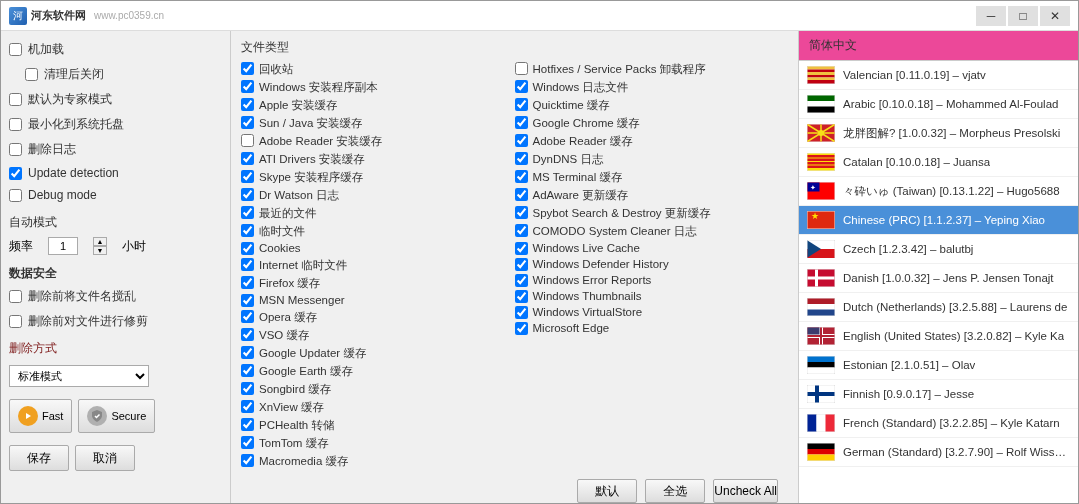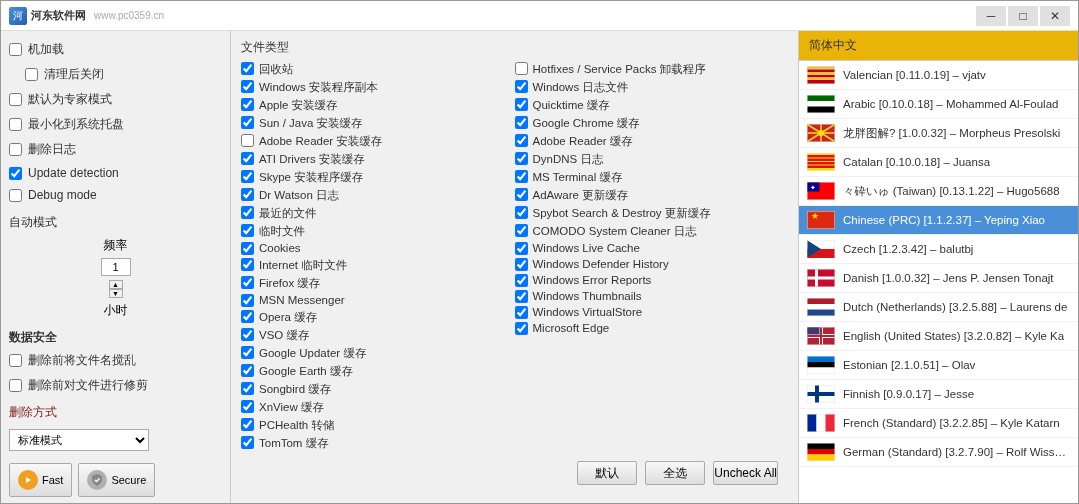--- a/index.html
+++ b/index.html
@@ -100,23 +100,22 @@
       color: #333;
     }
     .sidebar-item input[type="checkbox"] {
       width: 13px;
       height: 13px;
       flex-shrink: 0;
     }
     .freq-row {
       display: flex;
       align-items: center;
-      gap: 4px;
+      gap: 15px;
       font-size: 12px;
-      flex-direction: column;
     }
     .freq-input {
       width: 30px;
       height: 18px;
       border: 1px solid #aaa;
       text-align: center;
       font-size: 11px;
     }
     .spinbtn {
       display: flex;
@@ -239,21 +238,21 @@
     
     .lang-panel {
       width: 280px;
       background: #f0f0f0;
       border-left: 1px solid #ccc;
       display: flex;
       flex-direction: column;
       flex-shrink: 0;
     }
     .lang-panel-title {
-      background: #eab308;
+      background: #ec4899;
       padding: 6px 10px;
       font-size: 12px;
       color: #333;
       border-bottom: 1px solid #ccc;
     }
     .lang-list {
       flex: 1;
       overflow-y: scroll;
       background: #fff;
     }
@@ -474,20 +473,24 @@
               <input type="checkbox" checked="" style="">
               <span>XnView 缓存</span>
             </div>
             <div class="file-item">
               <input type="checkbox" checked="" style="">
               <span>PCHealth 转储</span>
             </div>
             <div class="file-item">
               <input type="checkbox" checked="" style="">
               <span>TomTom 缓存</span>
+            </div>
+            <div class="file-item">
+              <input type="checkbox" checked="" style="">
+              <span>Macromedia 缓存</span>
             </div>
           </div>
         <div class="file-col" id="col2">
             <div class="file-item">
               <input type="checkbox" style="">
               <span>Hotfixes / Service Packs 卸载程序</span>
             </div>
             <div class="file-item">
               <input type="checkbox" checked="" style="">
               <span>Windows 日志文件</span>

